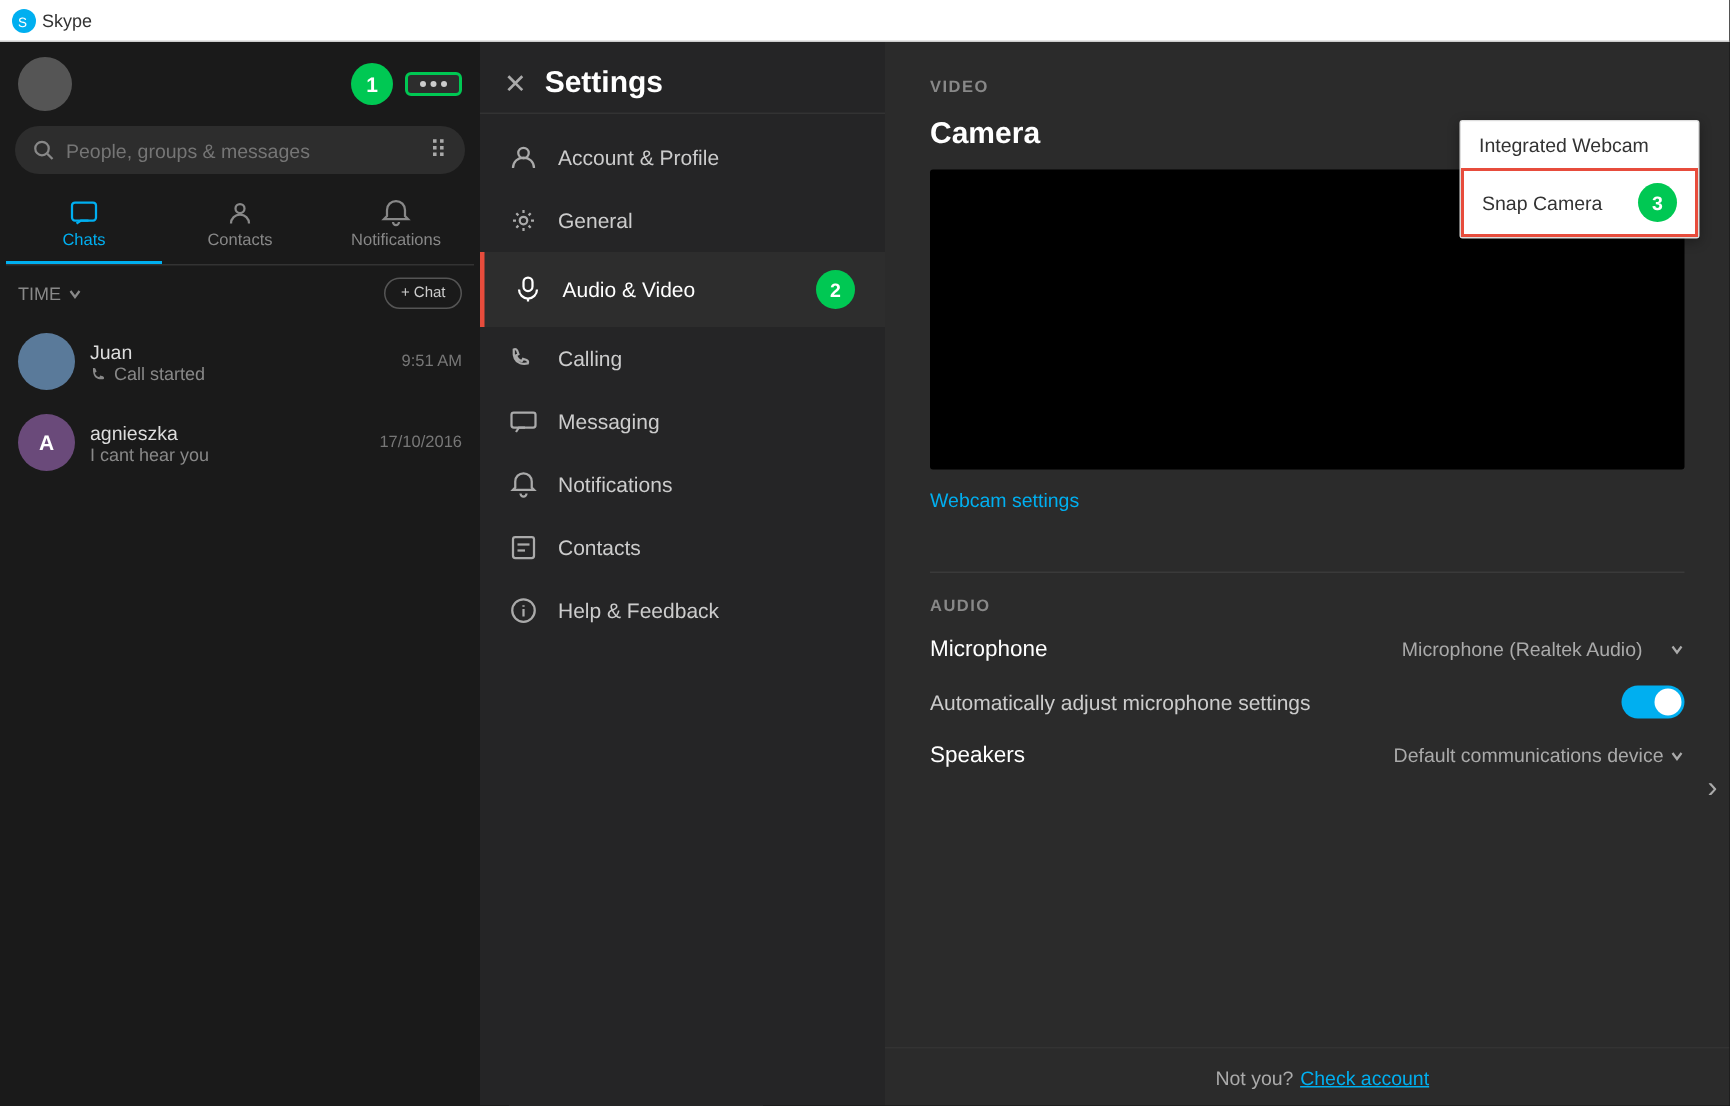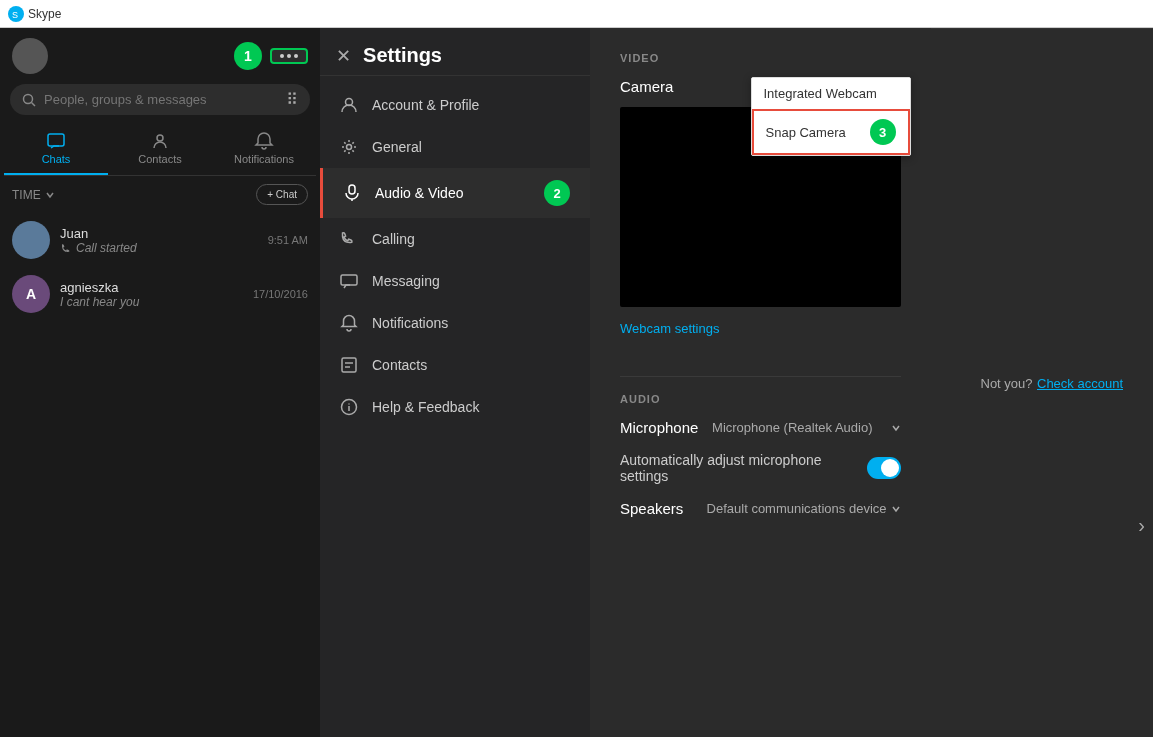--- a/index.html
+++ b/index.html
@@ -75,21 +75,21 @@
     }
 
     .chat-item {
       display: flex; align-items: center; padding: 8px 12px; gap: 10px; cursor: pointer;
     }
     .chat-avatar { width: 38px; height: 38px; border-radius: 50%; background: #888; flex-shrink: 0; }
     .chat-avatar.juan { background: #5a7a9a; }
     .chat-avatar.agn { background: #6a4a7a; overflow: hidden; display: flex; align-items: center; justify-content: center; color: #fff; font-size: 14px; font-weight: bold; }
     .chat-info { flex: 1; min-width: 0; }
     .chat-name { color: #ddd; font-size: 13px; font-weight: 500; }
-    .chat-preview { color: #888; font-size: 12px; white-space: nowrap; overflow: hidden; text-overflow: ellipsis; display: flex; align-items: center; gap: 4px; font-style: italic; }
+    .chat-preview { color: #888; font-size: 12px; white-space: nowrap; overflow: hidden; text-overflow: ellipsis; display: flex; align-items: center; gap: 4px; }
     .chat-time { color: #777; font-size: 11px; white-space: nowrap; }
 
     
     .settings-panel {
       width: 270px; min-width: 270px; background: #252526;
       display: flex; flex-direction: column; height: 100%;
     }
     .settings-header {
       display: flex; align-items: center; padding: 16px 16px 8px;
       border-bottom: 1px solid #333; gap: 12px;
@@ -107,36 +107,36 @@
 
     .step-badge-2 {
       width: 26px; height: 26px; border-radius: 50%; background: #00c853;
       color: #fff; font-weight: bold; font-size: 13px;
       display: flex; align-items: center; justify-content: center;
       margin-left: auto;
     }
 
     
     .main-content {
-      flex: 1; background: #2b2b2b; display: flex; flex-direction: row;
+      flex: 1; background: #2b2b2b; display: flex; flex-direction: column;
       overflow: hidden; position: relative;
     }
     .main-scroll { flex: 1; overflow-y: auto; padding: 24px 30px; }
 
     .section-label {
       color: #888; font-size: 11px; font-weight: 600; letter-spacing: 1px;
       text-transform: uppercase; margin-bottom: 14px;
     }
 
     .video-section { margin-bottom: 20px; }
     .camera-row {
       display: flex; align-items: center; justify-content: space-between;
       margin-bottom: 12px;
     }
-    .camera-label { color: #fff; font-size: 15px; font-weight: 400; }
+    .camera-label { color: #fff; font-size: 20px; font-weight: 700; }
     .camera-selector {
       display: flex; align-items: center; gap: 6px;
       color: #ccc; font-size: 13px; cursor: pointer; position: relative;
     }
     .camera-selector-text { color: #aaa; font-size: 13px; }
 
     
     .camera-dropdown {
       position: absolute; top: -2px; right: -10px;
       background: #fff; border: 1px solid #ddd; border-radius: 2px;

